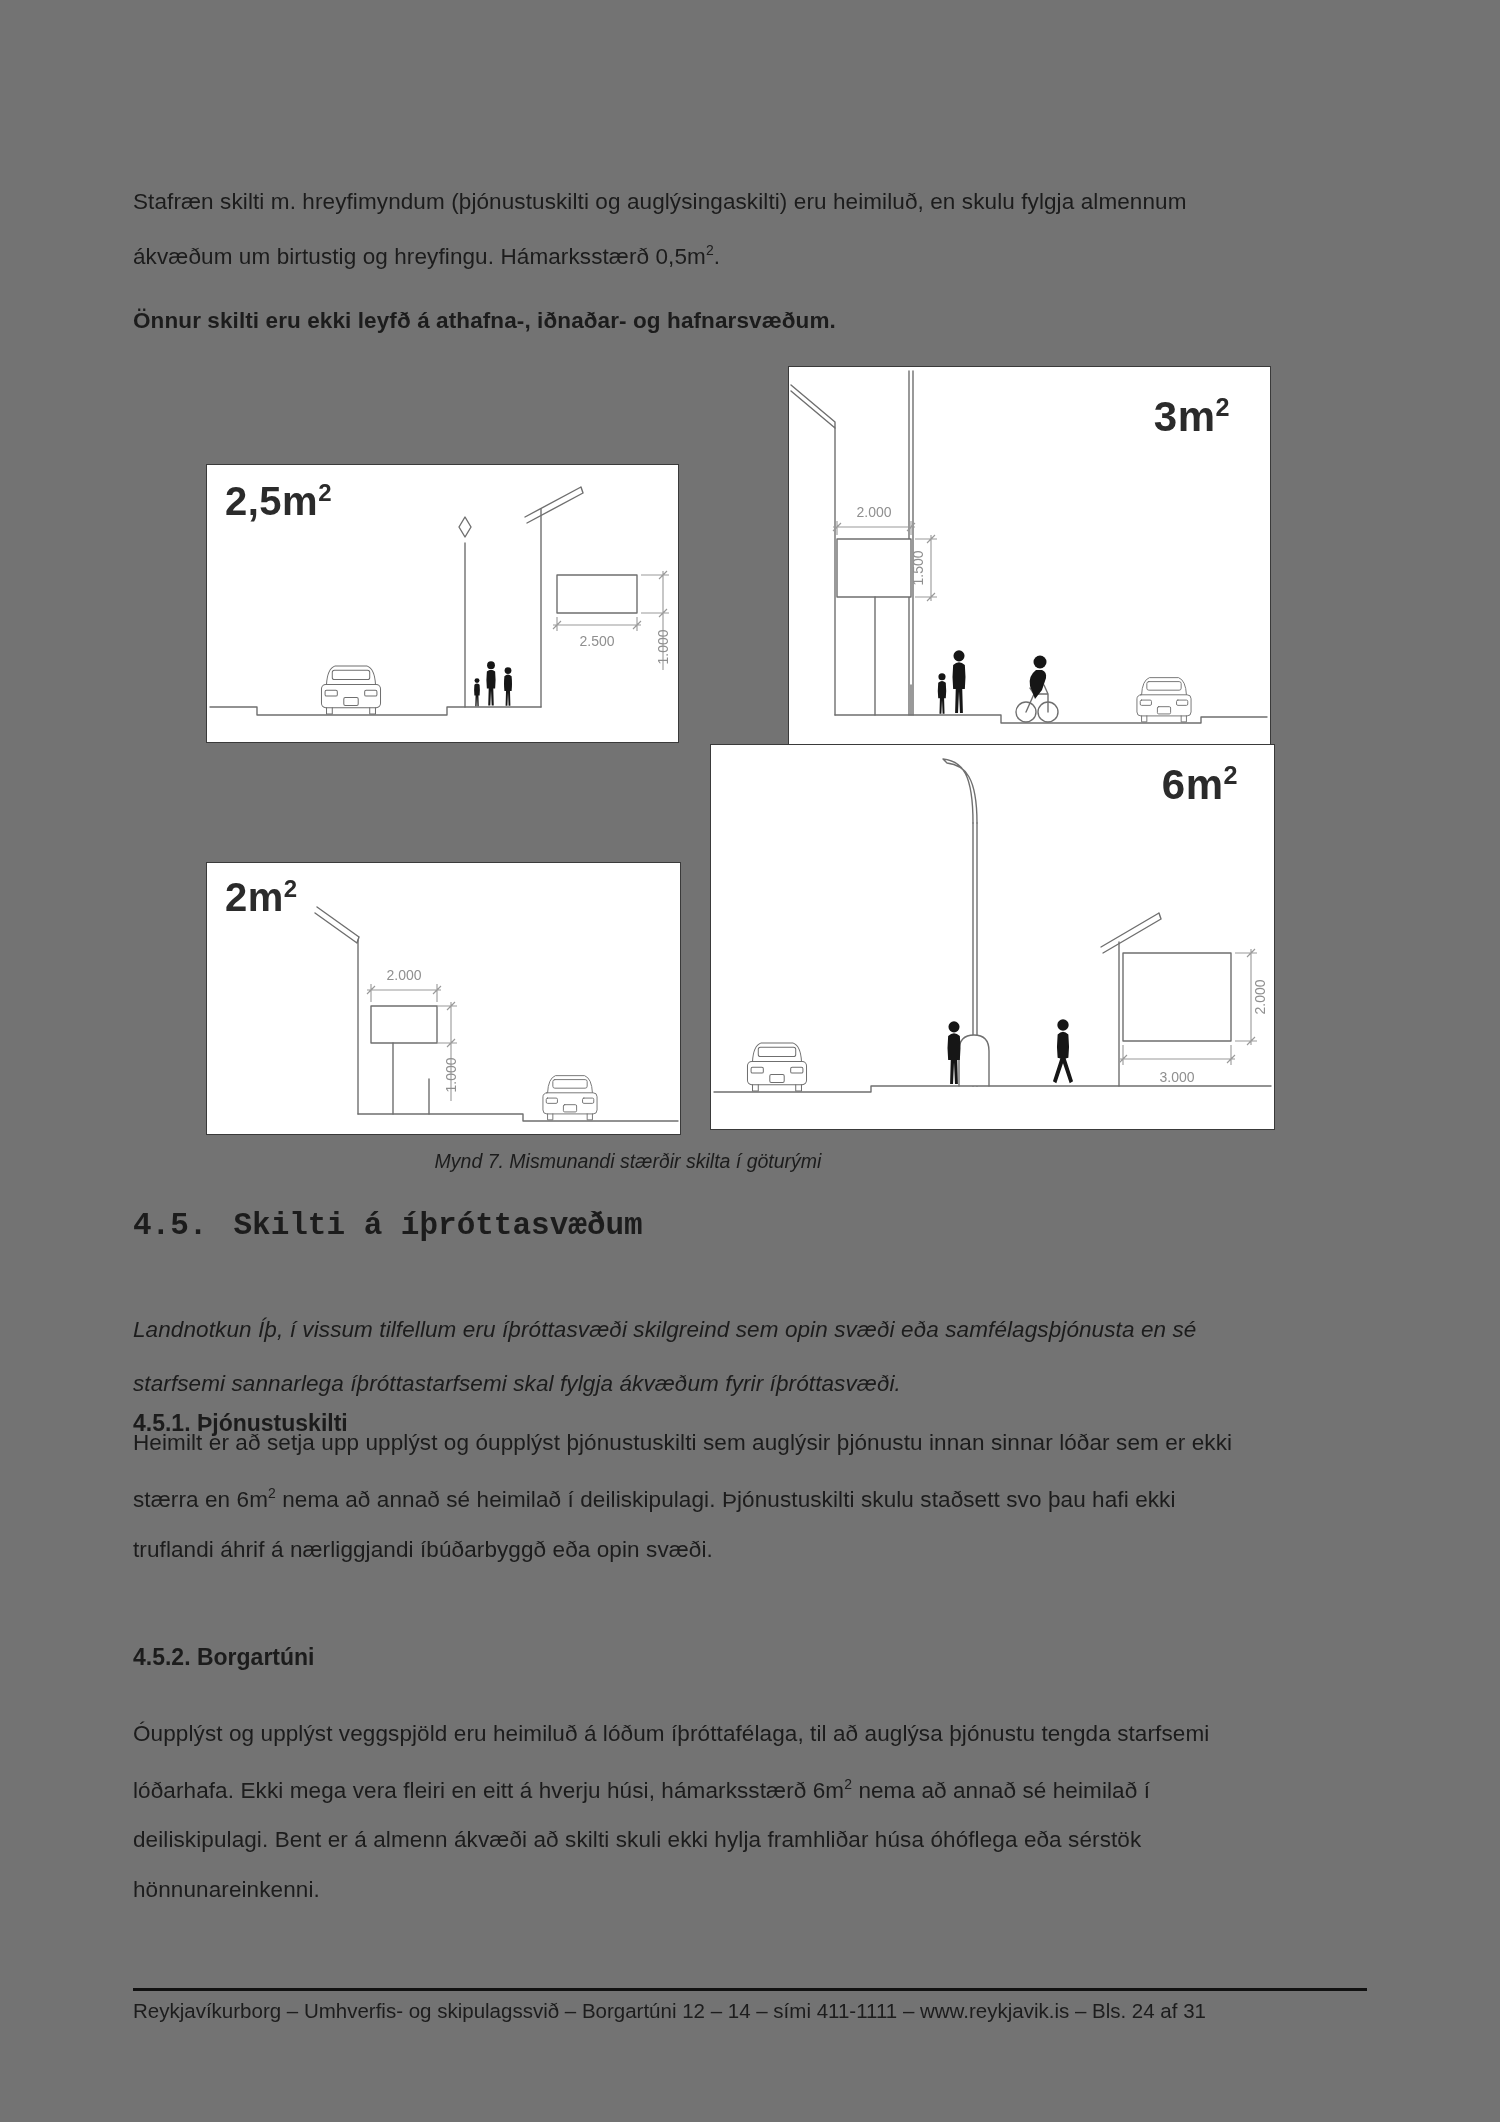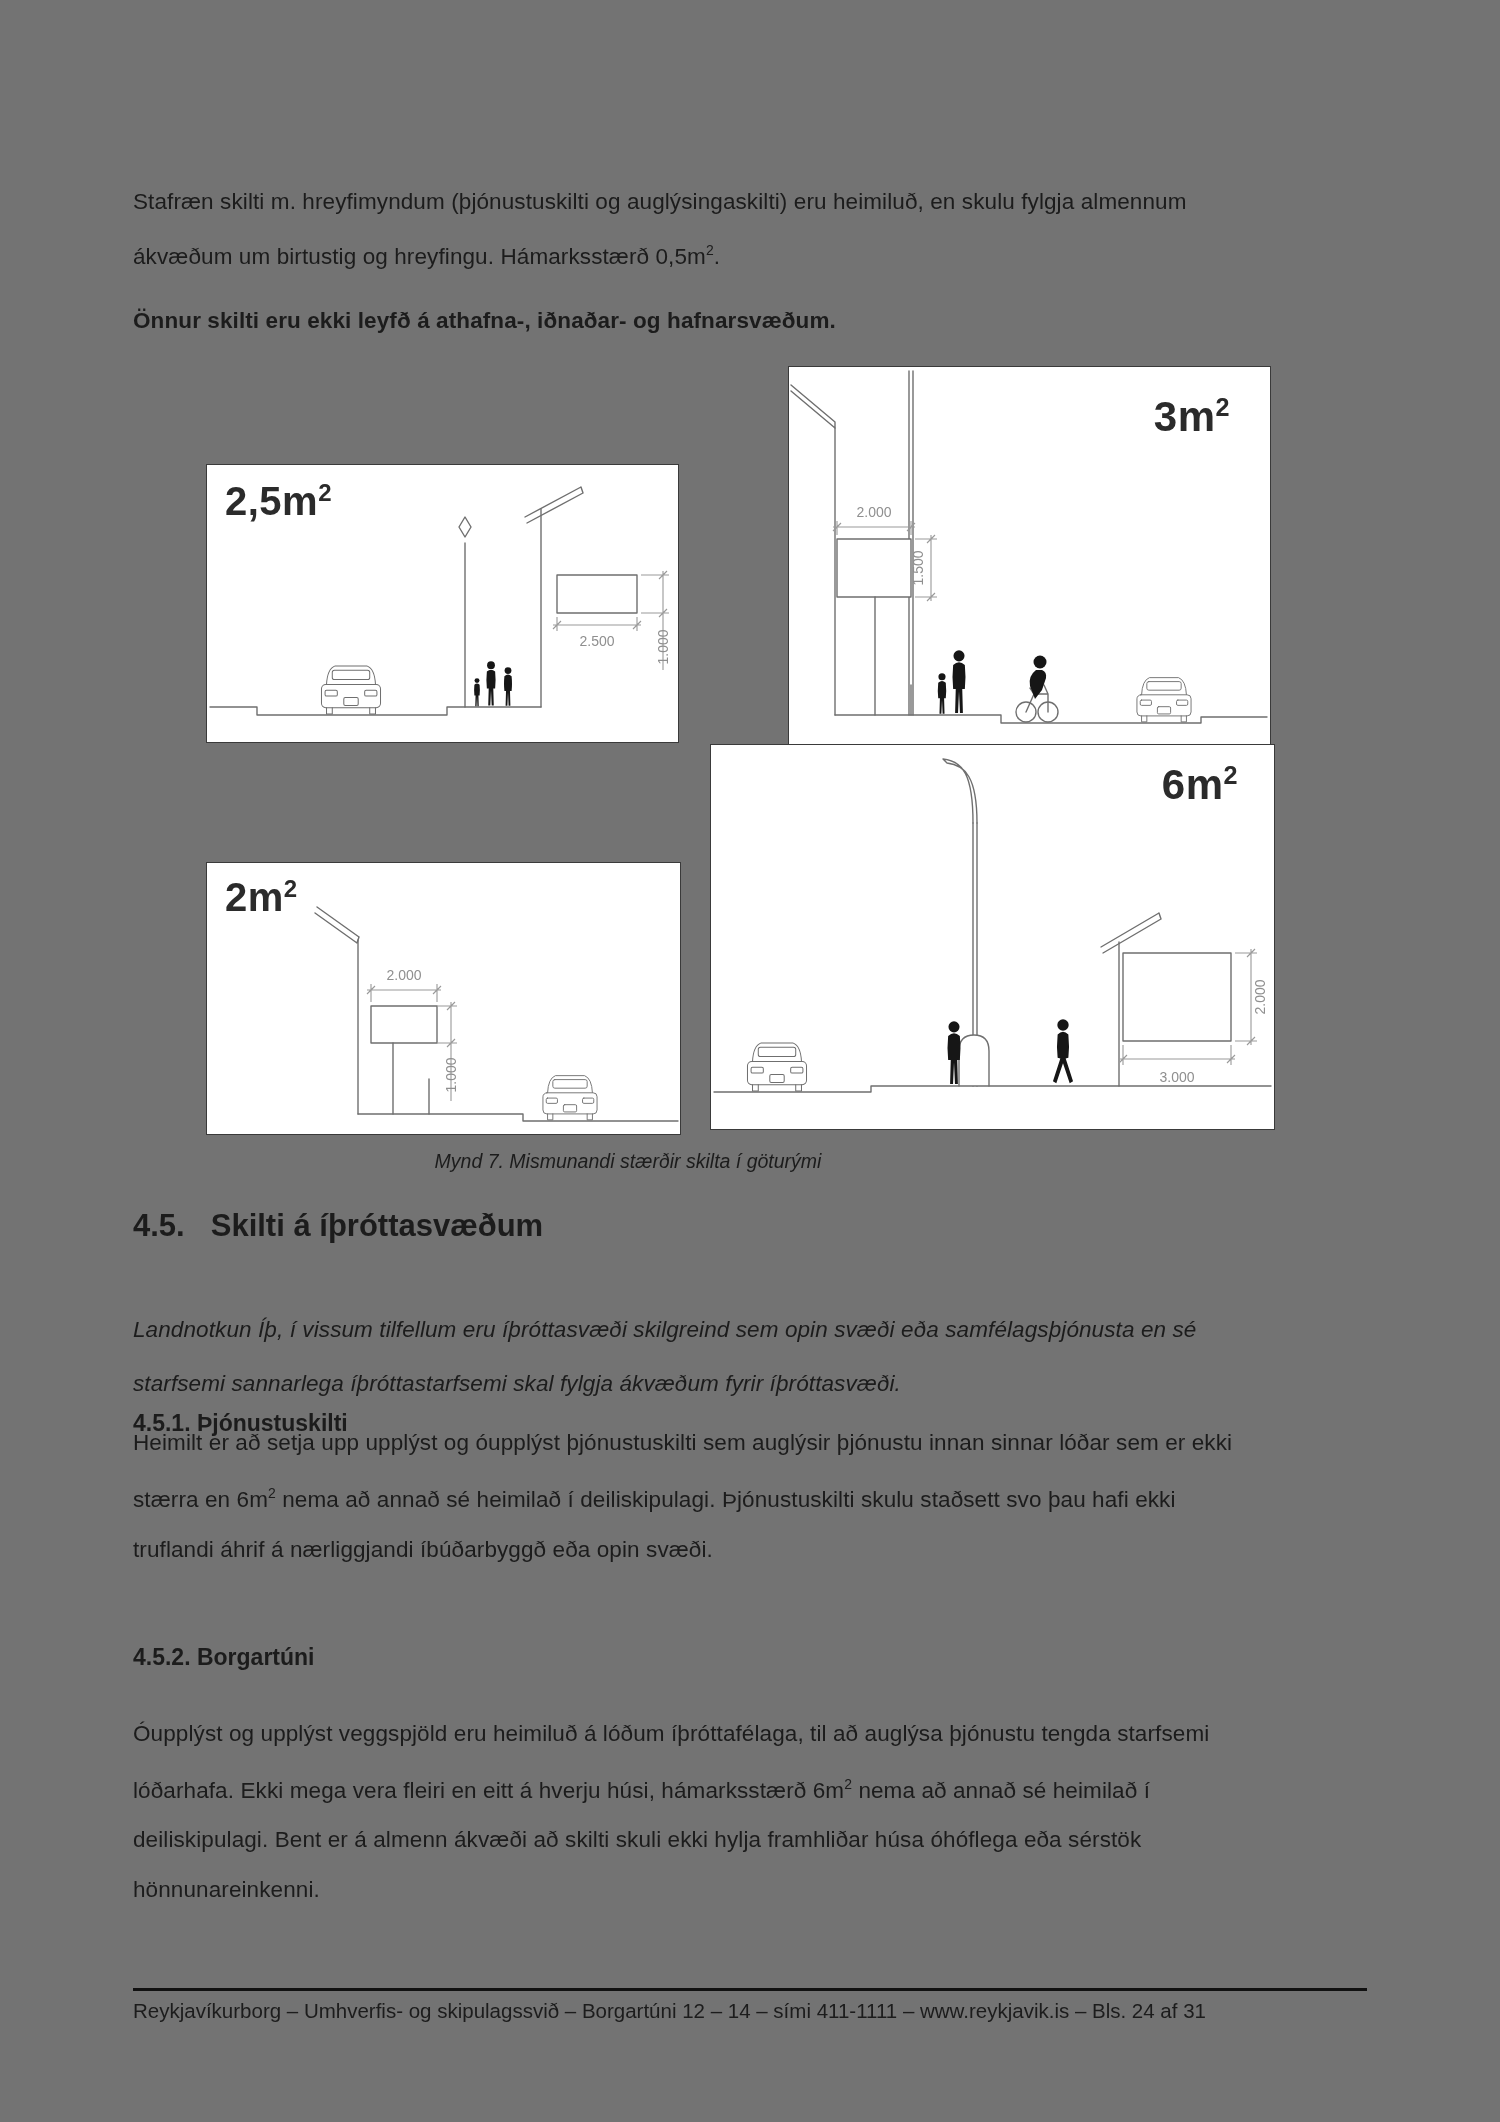--- a/index.html
+++ b/index.html
@@ -11,21 +11,21 @@
   .body-text { position:absolute; left:133px; width:1118px; font-size:22.5px; line-height:48px; letter-spacing:0.1px; }
   .bold { font-weight:bold; }
   sup { font-size:0.62em; }
 
   .panel { position:absolute; border:1.6px solid #3a3a3a; background:#fff; }
   .panel svg { position:absolute; left:0; top:0; }
   .size-label { position:absolute; font-size:40px; font-weight:bold; color:#2b2b2b; letter-spacing:0.5px; }
   .size-label sup { font-size:0.6em; }
 
   .caption { position:absolute; left:0; width:1256px; text-align:center; font-style:italic; font-size:19.5px; color:#1c1c1c; }
-  .h2 { position:absolute; left:133px; font-size:31px; font-weight:bold; }
+  .h2 { position:absolute; left:133px; font-size:31px; font-weight:bold;font-family:Liberation Mono, monospace; }
   .h2 .num { margin-right:26px; }
   .lead-italic { font-style:italic; line-height:54px; }
   .h3 { position:absolute; left:133px; font-size:23px; font-weight:bold; }
 
   .footer-rule { position:absolute; left:133px; width:1234px; height:0; border-top:3px solid #111; }
   .footer-text { position:absolute; left:133px; width:1234px; text-align:left; font-size:20.5px; }
 
   
   .ln { stroke:#6f6f6f; stroke-width:1.4; fill:none; stroke-linecap:round; stroke-linejoin:round; }
   .thin { stroke:#9a9a9a; stroke-width:1.1; fill:none; }

